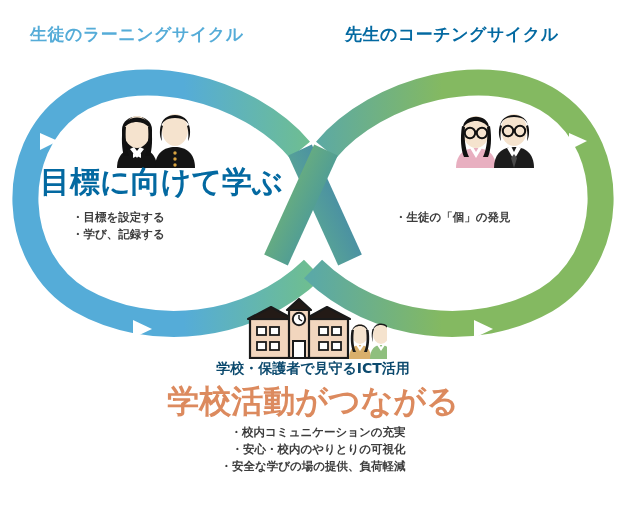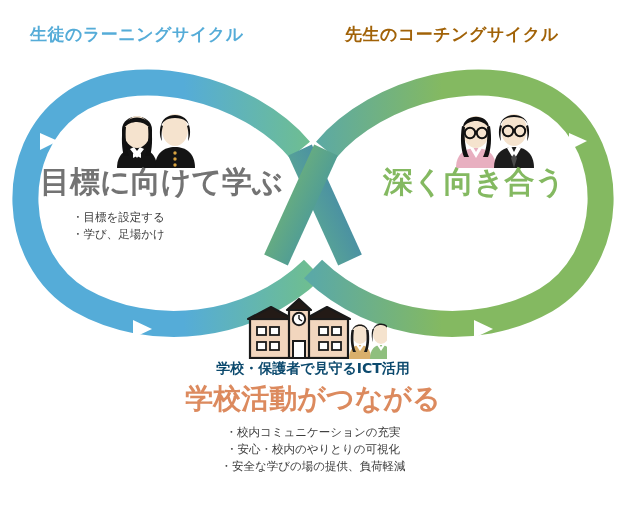--- a/index.html
+++ b/index.html
@@ -28,68 +28,69 @@
 
   
   .cycle-heading {
     position: absolute;
     font-size: 17px;
     font-weight: bold;
     letter-spacing: 0.5px;
     white-space: nowrap;
   }
   #heading-left  { left: 30px;  top: 23px; color: #55ACD8; }
-  #heading-right { left: 345px; top: 23px; color: #a16207; }
+  #heading-right { left: 345px; top: 23px; color: #0369a1; }
 
   
   .loop-title {
     position: absolute;
     font-size: 30px;
     font-weight: bold;
     white-space: nowrap;
     letter-spacing: 0px;
   }
-  #title-left  { left: 40px;  top: 162px; color: #737373; }
+  #title-left  { left: 40px;  top: 162px; color: #0369a1; }
   #title-right { left: 383px; top: 162px; color: #84B961; }
 
   
   .bullets {
     position: absolute;
     font-size: 11.5px;
     line-height: 17px;
     color: #3c3c3c;
     white-space: nowrap;
+    font-weight: bold;
   }
   #bullets-left  { left: 72px;  top: 209px; }
   #bullets-right { left: 395px; top: 209px; }
   #bullets-bottom {
     left: 50%;
     transform: translateX(-50%);
     top: 424px;
-    text-align: center;
+    text-align: right;
   }
   .bullets div { white-space: nowrap; }
 
   
   #bottom-sub {
     position: absolute;
     top: 360px;
     left: 50%;
     transform: translateX(-50%);
     font-size: 14px;
     font-weight: bold;
     color: #0c4a6e;
     white-space: nowrap;
   }
   #bottom-title {
     position: absolute;
     top: 380px;
     left: 50%;
     transform: translateX(-50%);
-    font-size: 28px;
+    font-size: 32px;
     font-weight: bold;
     color: #DC8A5E;
     white-space: nowrap;
   }
 
   
   .icon-box { position: absolute; }
   #icon-students { left: 104px; top: 100px; width: 104px; height: 68px; }
   #icon-teachers { left: 443px; top: 100px; width: 104px; height: 68px; }
   #icon-school   { left: 245px; top: 297px; width: 142px; height: 62px; }
@@ -214,28 +215,28 @@
 
         <circle cx="65" cy="31" r="5.2" fill="none" stroke="#111" stroke-width="2"></circle>
         <circle cx="77" cy="31" r="5.2" fill="none" stroke="#111" stroke-width="2"></circle>
         <line x1="70" y1="31" x2="72" y2="31" stroke="#111" stroke-width="2"></line>
       </g>
     </svg>
   </div>
 
   <div class="loop-title" id="title-left">目標に向けて学ぶ</div>
 
-  <div class="loop-title" id="title-right">深く向き合う</div>
 
   <div class="bullets" id="bullets-left">
     <div>・目標を設定する</div>
-    <div>・学び、足場かけ</div>
+    <div>・学び、記録する</div>
   </div>
 
   <div class="bullets" id="bullets-right">
+    <div>・生徒の「個」の発見</div>
   </div>
 
   <div class="icon-box" id="icon-school">
     <svg viewBox="0 0 142 62" width="142" height="62">
 
       <rect x="5" y="22" width="98" height="39" fill="#F2D6BE" stroke="#1a1a1a" stroke-width="2.2"></rect>
 
       <path d="M3 22 L26 10 L48 22 Z" fill="#231A16" stroke="#1a1a1a" stroke-width="2.2" stroke-linejoin="round"></path>
 
       <path d="M60 22 L82 10 L105 22 Z" fill="#231A16" stroke="#1a1a1a" stroke-width="2.2" stroke-linejoin="round"></path>

